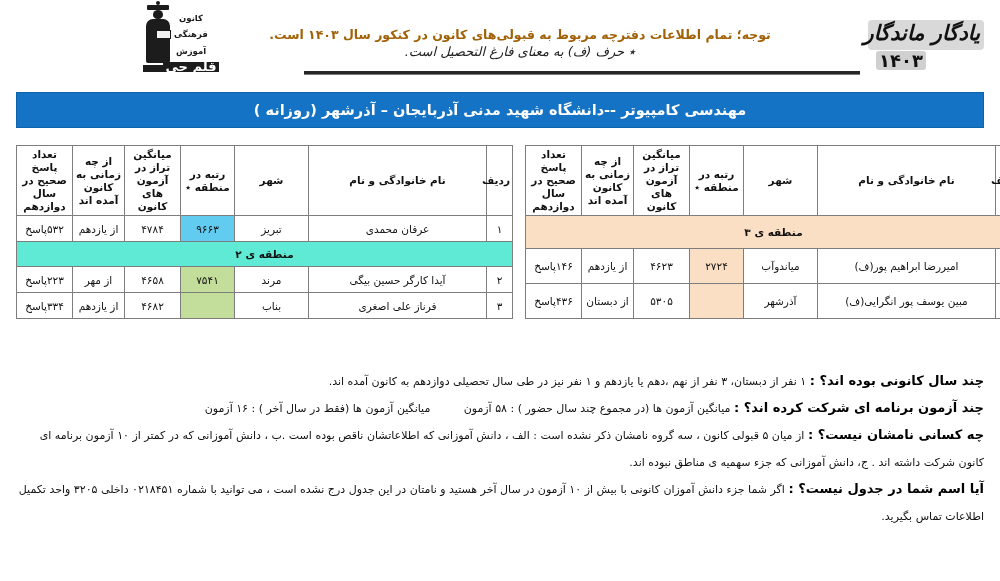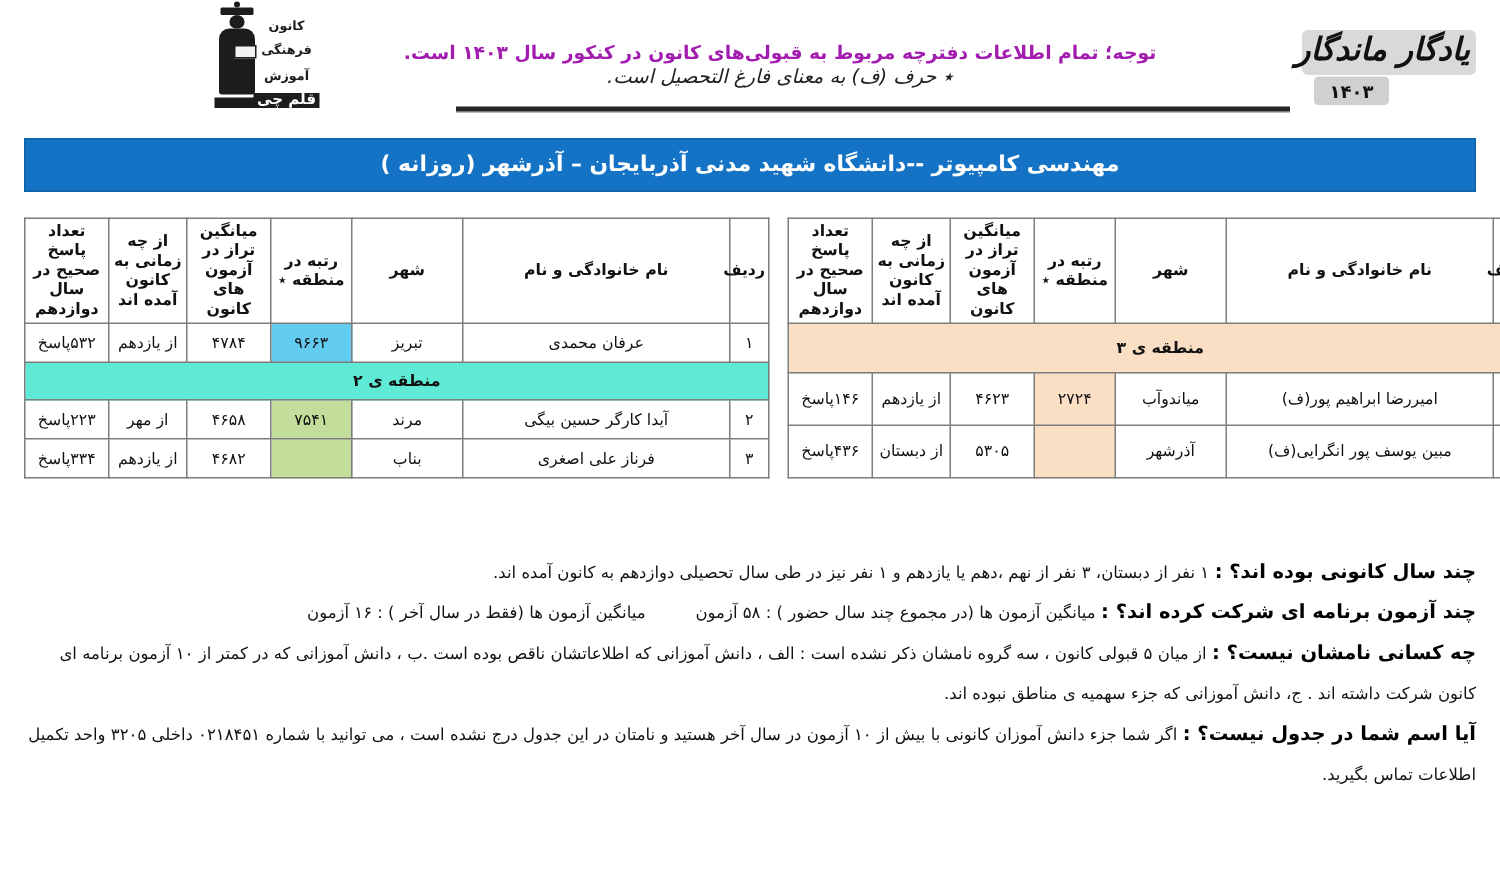--- a/index.html
+++ b/index.html
@@ -105,35 +105,35 @@
     font-weight: bold;
     line-height: 10px;
     color: #1c1c1c;
     letter-spacing: -0.3px;
     white-space: nowrap;
   }
   .logo-word.inv {
     background: #1c1c1c;
     color: #ffffff;
     padding: 0 2px;
-    font-size: 10px;
+    font-size: 13px;
   }
 
   
   .header-note {
     position: absolute;
     right: 170px;
     top: 26px;
     width: 620px;
     text-align: center;
   }
   .note-main {
     font-size: 12.5px;
     font-weight: bold;
-    color: #a21caf;
+    color: #a16207;
     line-height: 18px;
     white-space: nowrap;
   }
   .note-sub {
     font-size: 13px;
     color: #222;
     line-height: 13px;
     margin-top: 1px;
     white-space: nowrap;
     font-style: italic;
@@ -171,21 +171,21 @@
     right: 64px; top: 41px;
     width: 50px; height: 19px;
     background: #d0d0d0;
     border-radius: 3px;
   }
   .yad-year {
     position: absolute;
     right: 66px; top: 42px;
     width: 46px;
     text-align: center;
-    font-size: 12px;
+    font-size: 18px;
     font-weight: bold;
     color: #111;
     line-height: 18px;
   }
 
   
   .title-bar {
     position: absolute;
     left: 16px; top: 92px;
     width: 968px; height: 36px;

